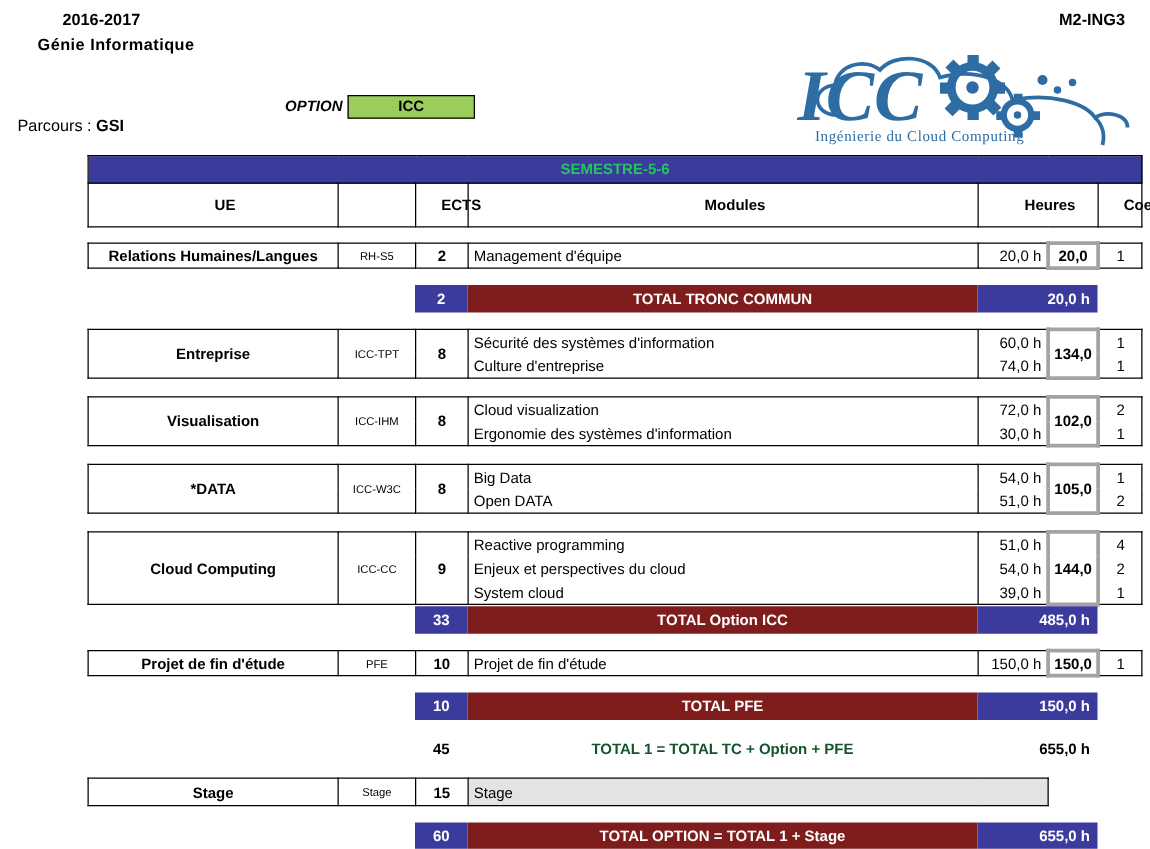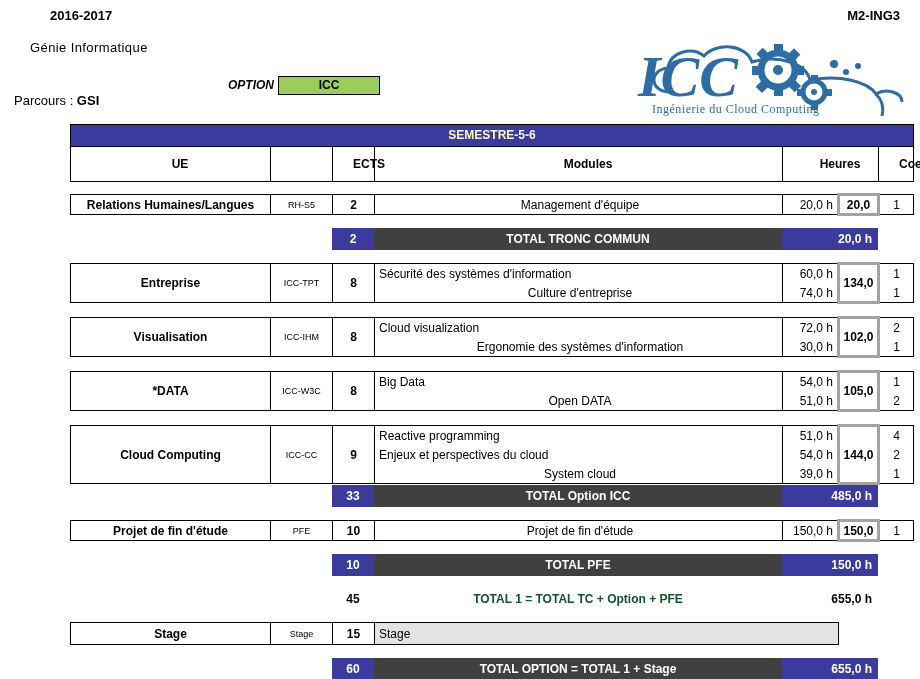--- a/index.html
+++ b/index.html
@@ -32,22 +32,22 @@
   .hdr-level {
     position: absolute;
     right: 20px;
     top: 8px;
     font-weight: bold;
     font-size: 13px;
   }
   .hdr-dept {
     position: absolute;
     left: 30px;
-    top: 40px;
-    font-weight: normal;
+    top: 28px;
+    font-weight: bold;
     font-size: 13px;
     letter-spacing: 0.4px;
   }
   .hdr-parcours {
     position: absolute;
     left: 14px;
     top: 93px;
     font-size: 13px;
   }
   .hdr-parcours b { font-weight: bold; }
@@ -106,21 +106,21 @@
   .col-ue      { width: 200px; }
   .col-code    { width: 62px; }
   .col-ects    { width: 42px; }
   .col-mod     { width: 408px; }
   .col-heures  { width: 56px; }
   .col-tot     { width: 40px; }
   .col-coef    { width: 35px; }
 
   .bar {
     background: #3B3B9E;
-    color: #fef9c3;
+    color: #22c55e;
     font-weight: bold;
     text-align: center;
     height: 19px;
     line-height: 19px;
     border: 1px solid #000000;
   }
   .titlebar-row td {
     border: 1px solid #000000;
   }
   .headrow td {
@@ -150,21 +150,21 @@
     vertical-align: middle;
   }
   .mod-cell {
     border-left: 1px solid #000000;
     border-right: 1px solid #000000;
     padding-left: 4px;
     text-align: left;
     height: 17px;
   }
   .mod-cell.first { border-top: 1px solid #000000; }
-  .mod-cell.last  { border-bottom: 1px solid #000000; text-align: center; }
+  .mod-cell.last  { border-bottom: 1px solid #000000; }
   .h-cell {
     border-left: 1px solid #000000;
     border-right: 1px solid #000000;
     text-align: right;
     padding-right: 4px;
     height: 17px;
   }
   .h-cell.first { border-top: 1px solid #000000; }
   .h-cell.last  { border-bottom: 1px solid #000000; }
   .tot-cell {
@@ -186,21 +186,21 @@
   .totrow td { border: none; height: 20px; }
   .totrow .pad { border: none; }
   .tot-ects {
     background: #3B3B9E;
     color: #ffffff;
     font-weight: bold;
     text-align: center;
     border: 1px solid #000000;
   }
   .tot-label {
-    background: #404040;
+    background: #7f1d1d;
     color: #ffffff;
     font-weight: bold;
     text-align: center;
     border-top: 1px solid #000000;
     border-bottom: 1px solid #000000;
   }
   .tot-hours {
     background: #3B3B9E;
     color: #ffffff;
     font-weight: bold;

